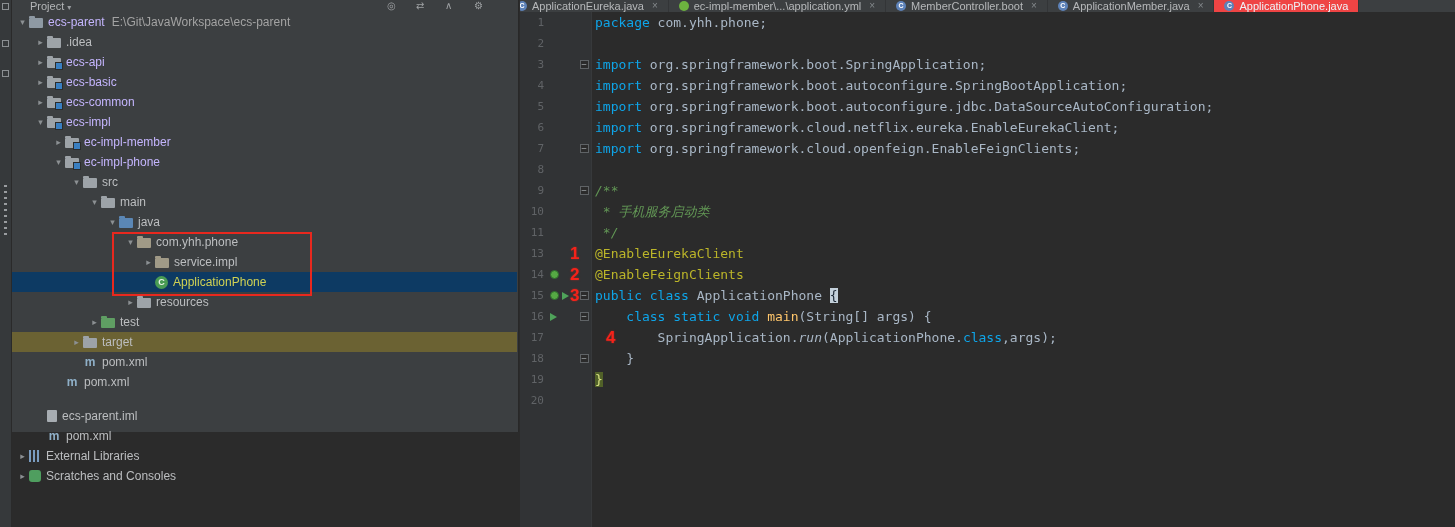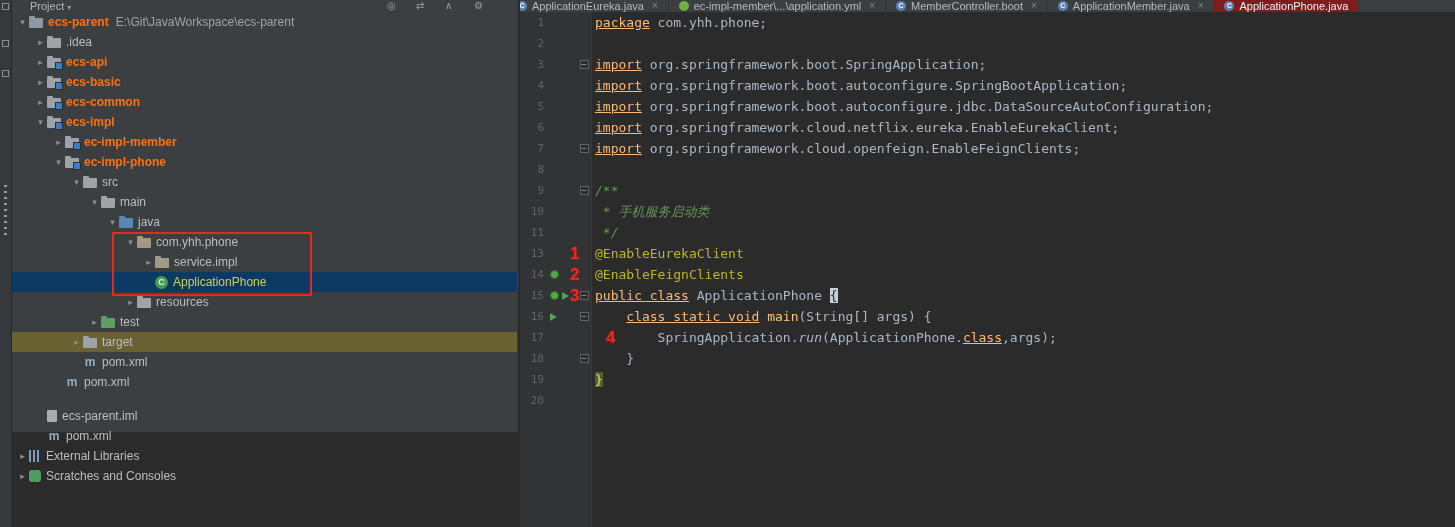--- a/index.html
+++ b/index.html
@@ -18,21 +18,21 @@
 
   
   .ppanel { position:absolute; left:12px; top:0; width:507px; height:432px; background:#3c3f41; border-right:1px solid #282828; }
   .phead { position:relative; height:12px; font-size:11px; line-height:12px; color:#b4b6b8; }
   .ptitle { margin-left:18px; }
   .pcaret { font-size:8px; color:#9a9da0; margin-left:3px; }
   .phico { position:absolute; top:0; font-size:10px; line-height:12px; color:#9fa2a4; }
 
   .tree { position:absolute; top:12px; left:0; right:1px; }
   .trow { display:flex; align-items:center; height:20px; color:#bcbec0; font-size:12px; white-space:nowrap; }
-  .trow.bold .tlbl { font-weight:bold; color:#f97316; }
+  .trow.bold .tlbl { font-weight:normal; color:#c4b5fd; }
   .trow.sel  { background:#0d3a63; }
   .trow.sel .tlbl { color:#d0d153; }
   .trow.olive { background:#6b6233; }
   .chev { width:13px; flex:none; font-size:9px; color:#8c9093; text-align:center; }
   .tico { flex:none; margin-right:5px; position:relative; }
   .textra { color:#a3a3a3; margin-left:7px; }
 
   
   .icf { width:14px; height:10px; background:#9da3a8; border-radius:1px; margin-top:2px; }
   .icf::before { content:""; position:absolute; top:-2px; left:0; width:6px; height:2px; background:inherit; border-radius:1px 1px 0 0; }
@@ -46,39 +46,39 @@
   .icl { width:10px; height:12px; background:#a7adb2; border-radius:1px; }
   .icb { width:12px; height:12px; background:repeating-linear-gradient(90deg,#7a9cc0 0 2px,transparent 2px 4px); }
   .ics { width:12px; height:12px; border-radius:3px; background:#4f9e5f; }
 
   .redbox { position:absolute; left:100px; top:232px; width:200px; height:64px; border:2px solid #e8281e; z-index:4; }
 
   
   .editor { position:absolute; left:520px; top:0; right:0; bottom:0; background:#2b2b2b; overflow:hidden; }
   .tabs { height:12px; display:flex; background:#3c3f41; font-size:11px; line-height:12px; color:#b6b8ba; overflow:hidden; }
   .tab { display:flex; align-items:center; gap:5px; padding:0 10px; border-right:1px solid #333537; flex:none; }
-  .tab.active { background:#7f1d1d; color:#eef3f7; }
+  .tab.active { background:#ef4444; color:#eef3f7; }
   .tclose { color:#84898c; font-size:10px; margin-left:3px; }
   .tcls { width:10px; height:10px; border-radius:50%; background:#5d82b8; color:#fff; font:bold 7px/10px "Liberation Sans",sans-serif; text-align:center; flex:none; }
   .tspr { width:10px; height:10px; border-radius:50%; background:#6db33f; flex:none; }
 
   .gutterbg { position:absolute; left:0; top:12px; bottom:0; width:72px; background:#313335; border-right:1px solid #37393b; }
   .elines { position:absolute; top:12px; left:0; right:0; font-family:"DejaVu Sans Mono", monospace; font-size:13px; }
   .eline { display:flex; height:21px; line-height:21px; white-space:pre; }
   .lnum { width:26px; flex:none; text-align:right; color:#606366; font-size:11px; padding-right:2px; }
   .lico { width:30px; flex:none; display:flex; align-items:center; gap:3px; padding-left:4px; }
   .lfold { width:16px; flex:none; display:flex; align-items:center; justify-content:center; }
   .lcode { padding-left:3px; color:#a9b7c6; }
 
   .gspring { width:9px; height:9px; border-radius:50%; background:#55a944; border:1px solid #2e6b2e; }
   .grun { width:0; height:0; border-left:7px solid #4fa35a; border-top:4.5px solid transparent; border-bottom:4.5px solid transparent; }
   .gfold { width:9px; height:9px; border:1px solid #5f6366; color:#9da1a4; font-size:9px; line-height:7px; text-align:center; background:#2b2b2b; }
   .gfold::before { content:"−"; }
 
-  .sx-k { color:#fdba74;text-decoration:underline; }
+  .sx-k { color:#0ea5e9; }
   .sx-p { color:#a9b7c6; }
   .sx-a { color:#bbb529; }
   .sx-c { color:#7f7f7f; }
   .sx-d { color:#629755; font-style:italic; }
   .sx-m { color:#ffc66b; }
   .sx-i { color:#a9b7c6; font-style:italic;text-align:right; }
   .sx-b1 { background:#c3d0da; color:#1a2633; }
   .sx-b2 { background:#516128; color:#d9e285; }
 
   .rnum { position:absolute; z-index:5; height:21px; line-height:21px; color:#f5231a; font-weight:bold; font-size:17px;

